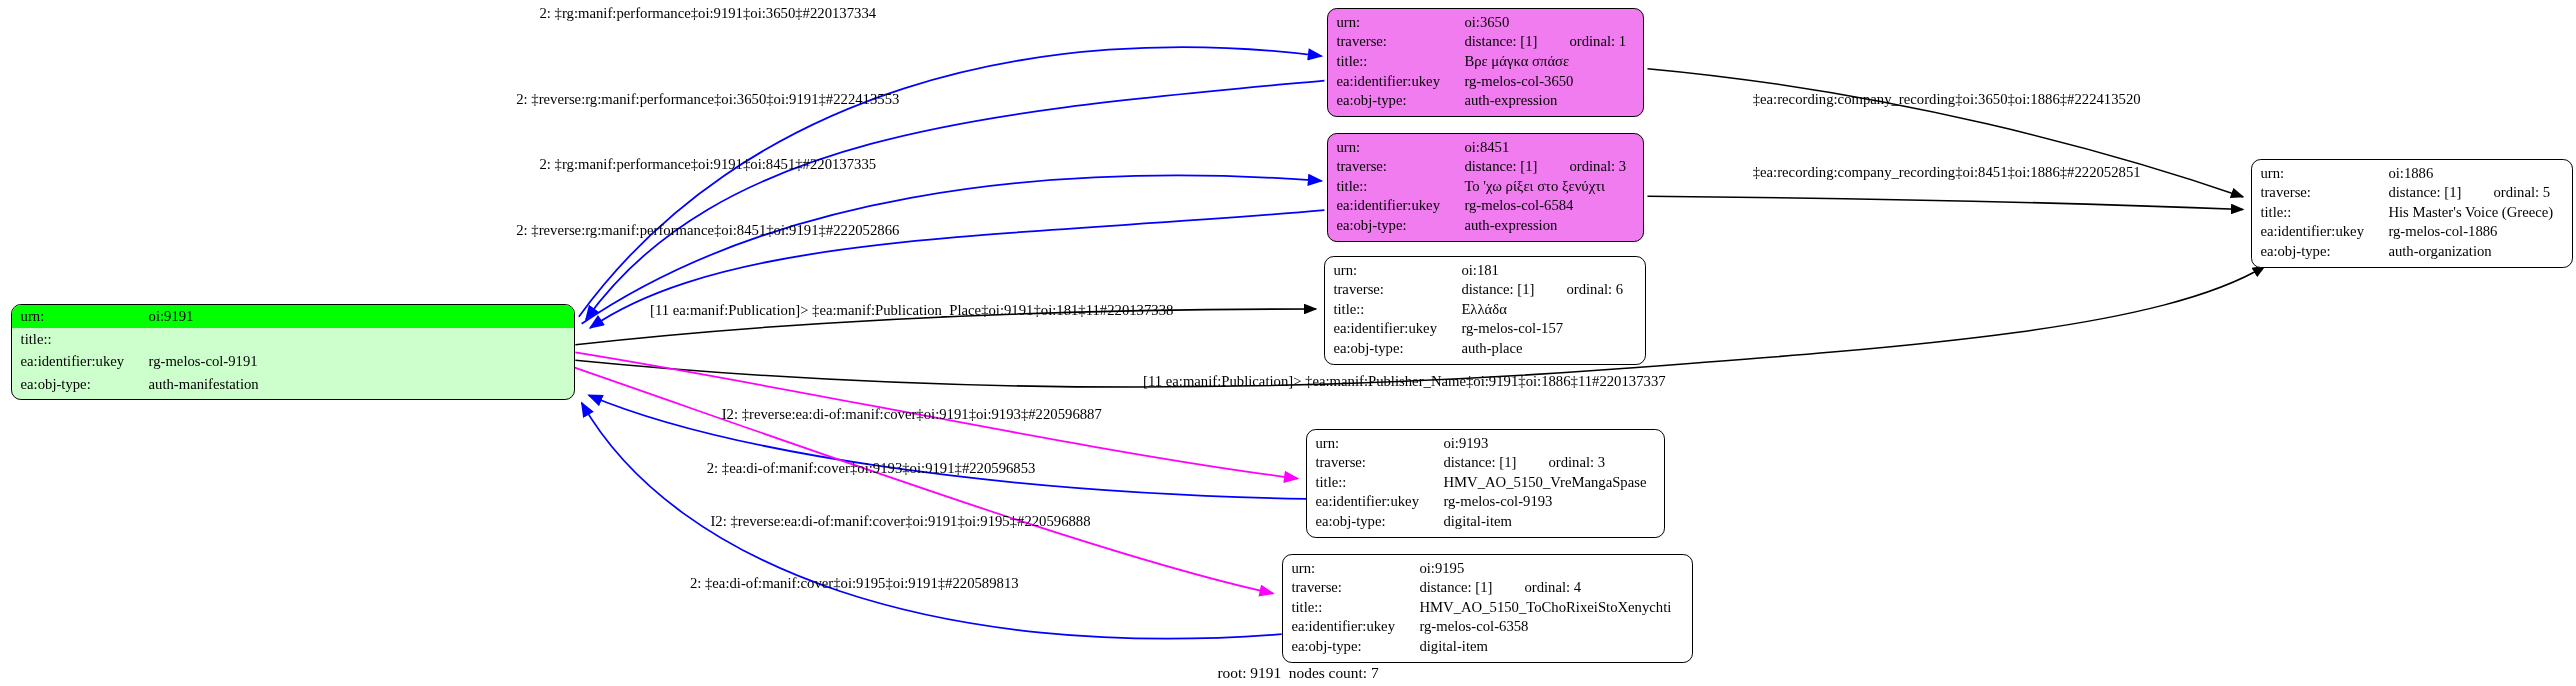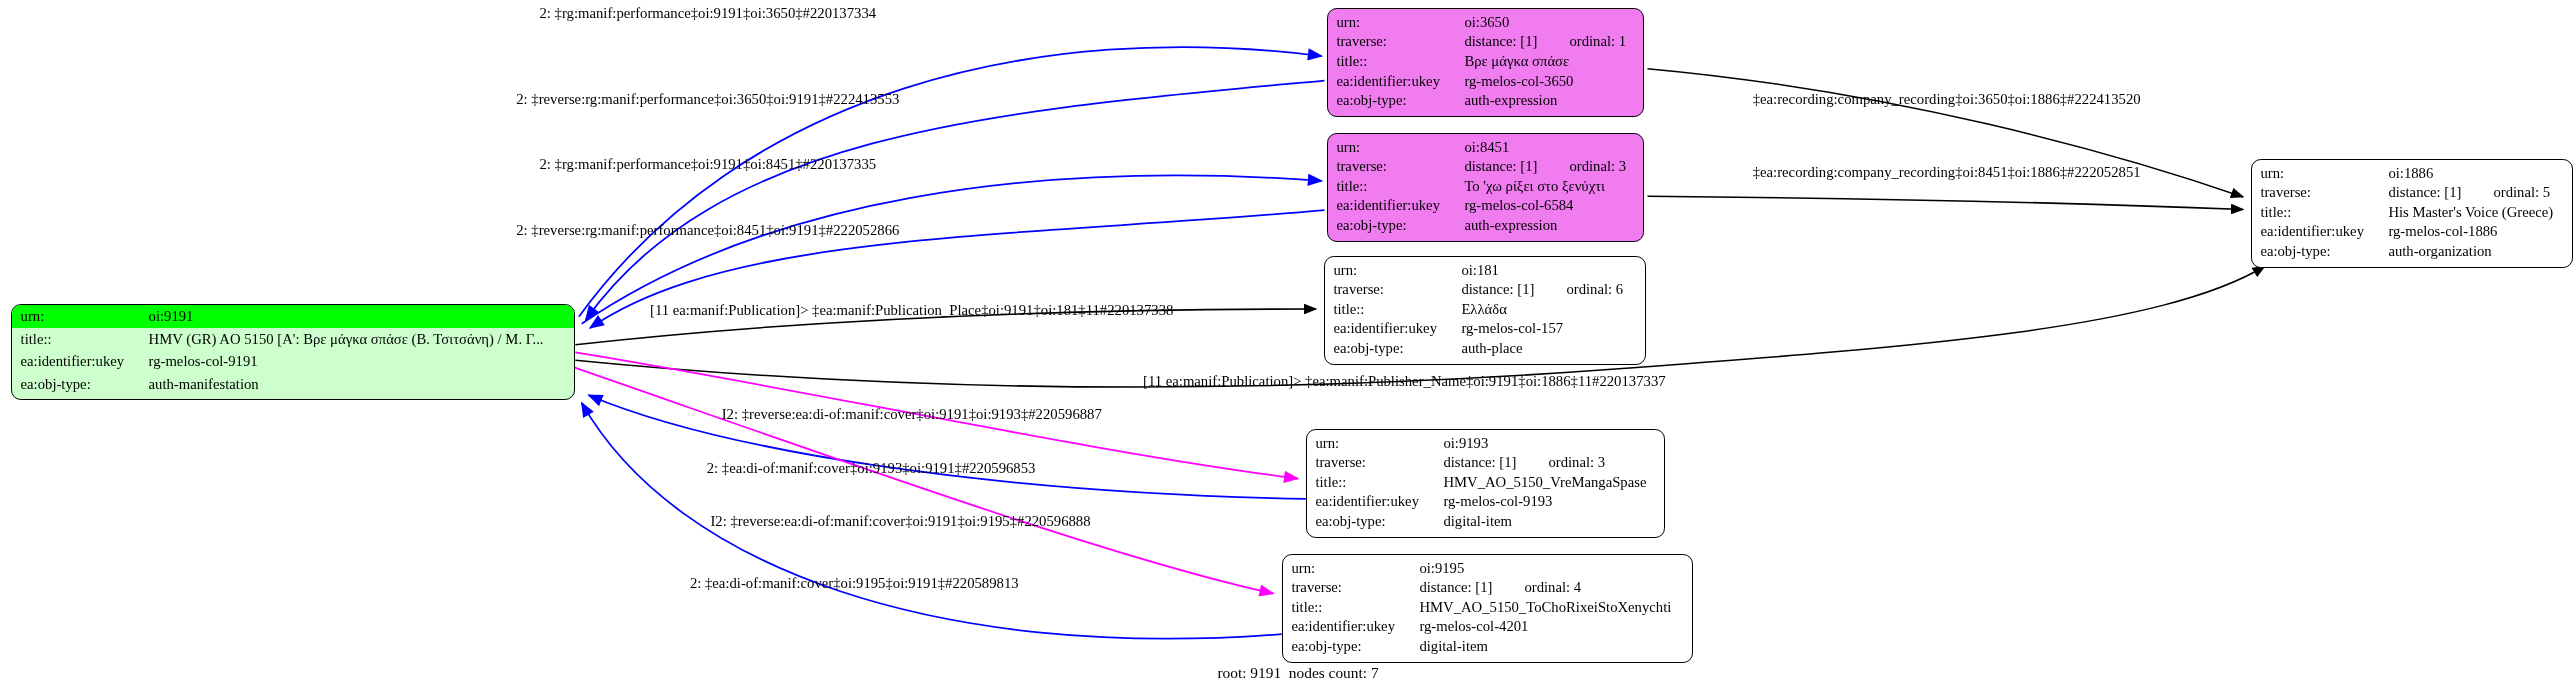--- a/index.html
+++ b/index.html
@@ -75,21 +75,20 @@
     <text class="edge-label" x="1219" y="839" text-anchor="middle">2: ‡ea:di-of:manif:cover‡oi:9195‡oi:9191‡#220589813</text>
   </svg>
 
   <div class="node root" style="left:11.2px; top:304px; width:564px;">
     <div class="nrow hdr">
       <span class="k">urn:</span>
       <span class="v">oi:9191</span>
     </div>
     <div class="nrow">
       <span class="k">title::</span>
-      <span class="v">HMV (GR) AO 5150 [Α': Βρε μάγκα σπάσε (Β. Τσιτσάνη) / Μ. Γ...</span>
     </div>
     <div class="nrow">
       <span class="k">ea:identifier:ukey</span>
       <span class="v">rg-melos-col-9191</span>
     </div>
     <div class="nrow">
       <span class="k">ea:obj-type:</span>
       <span class="v">auth-manifestation</span>
     </div>
   </div>
@@ -199,21 +198,21 @@
       <span class="k">traverse:</span>
       <span class="v">distance: [1]</span>
       <span class="v2">ordinal: 4</span>
     </div>
     <div class="nrow">
       <span class="k">title::</span>
       <span class="v">HMV_AO_5150_ToChoRixeiStoXenychti</span>
     </div>
     <div class="nrow">
       <span class="k">ea:identifier:ukey</span>
-      <span class="v">rg-melos-col-4201</span>
+      <span class="v">rg-melos-col-6358</span>
     </div>
     <div class="nrow">
       <span class="k">ea:obj-type:</span>
       <span class="v">digital-item</span>
     </div>
   </div>
 
   <div class="node" style="left:2251px; top:159px; width:322px;">
     <div class="nrow">
       <span class="k">urn:</span>

